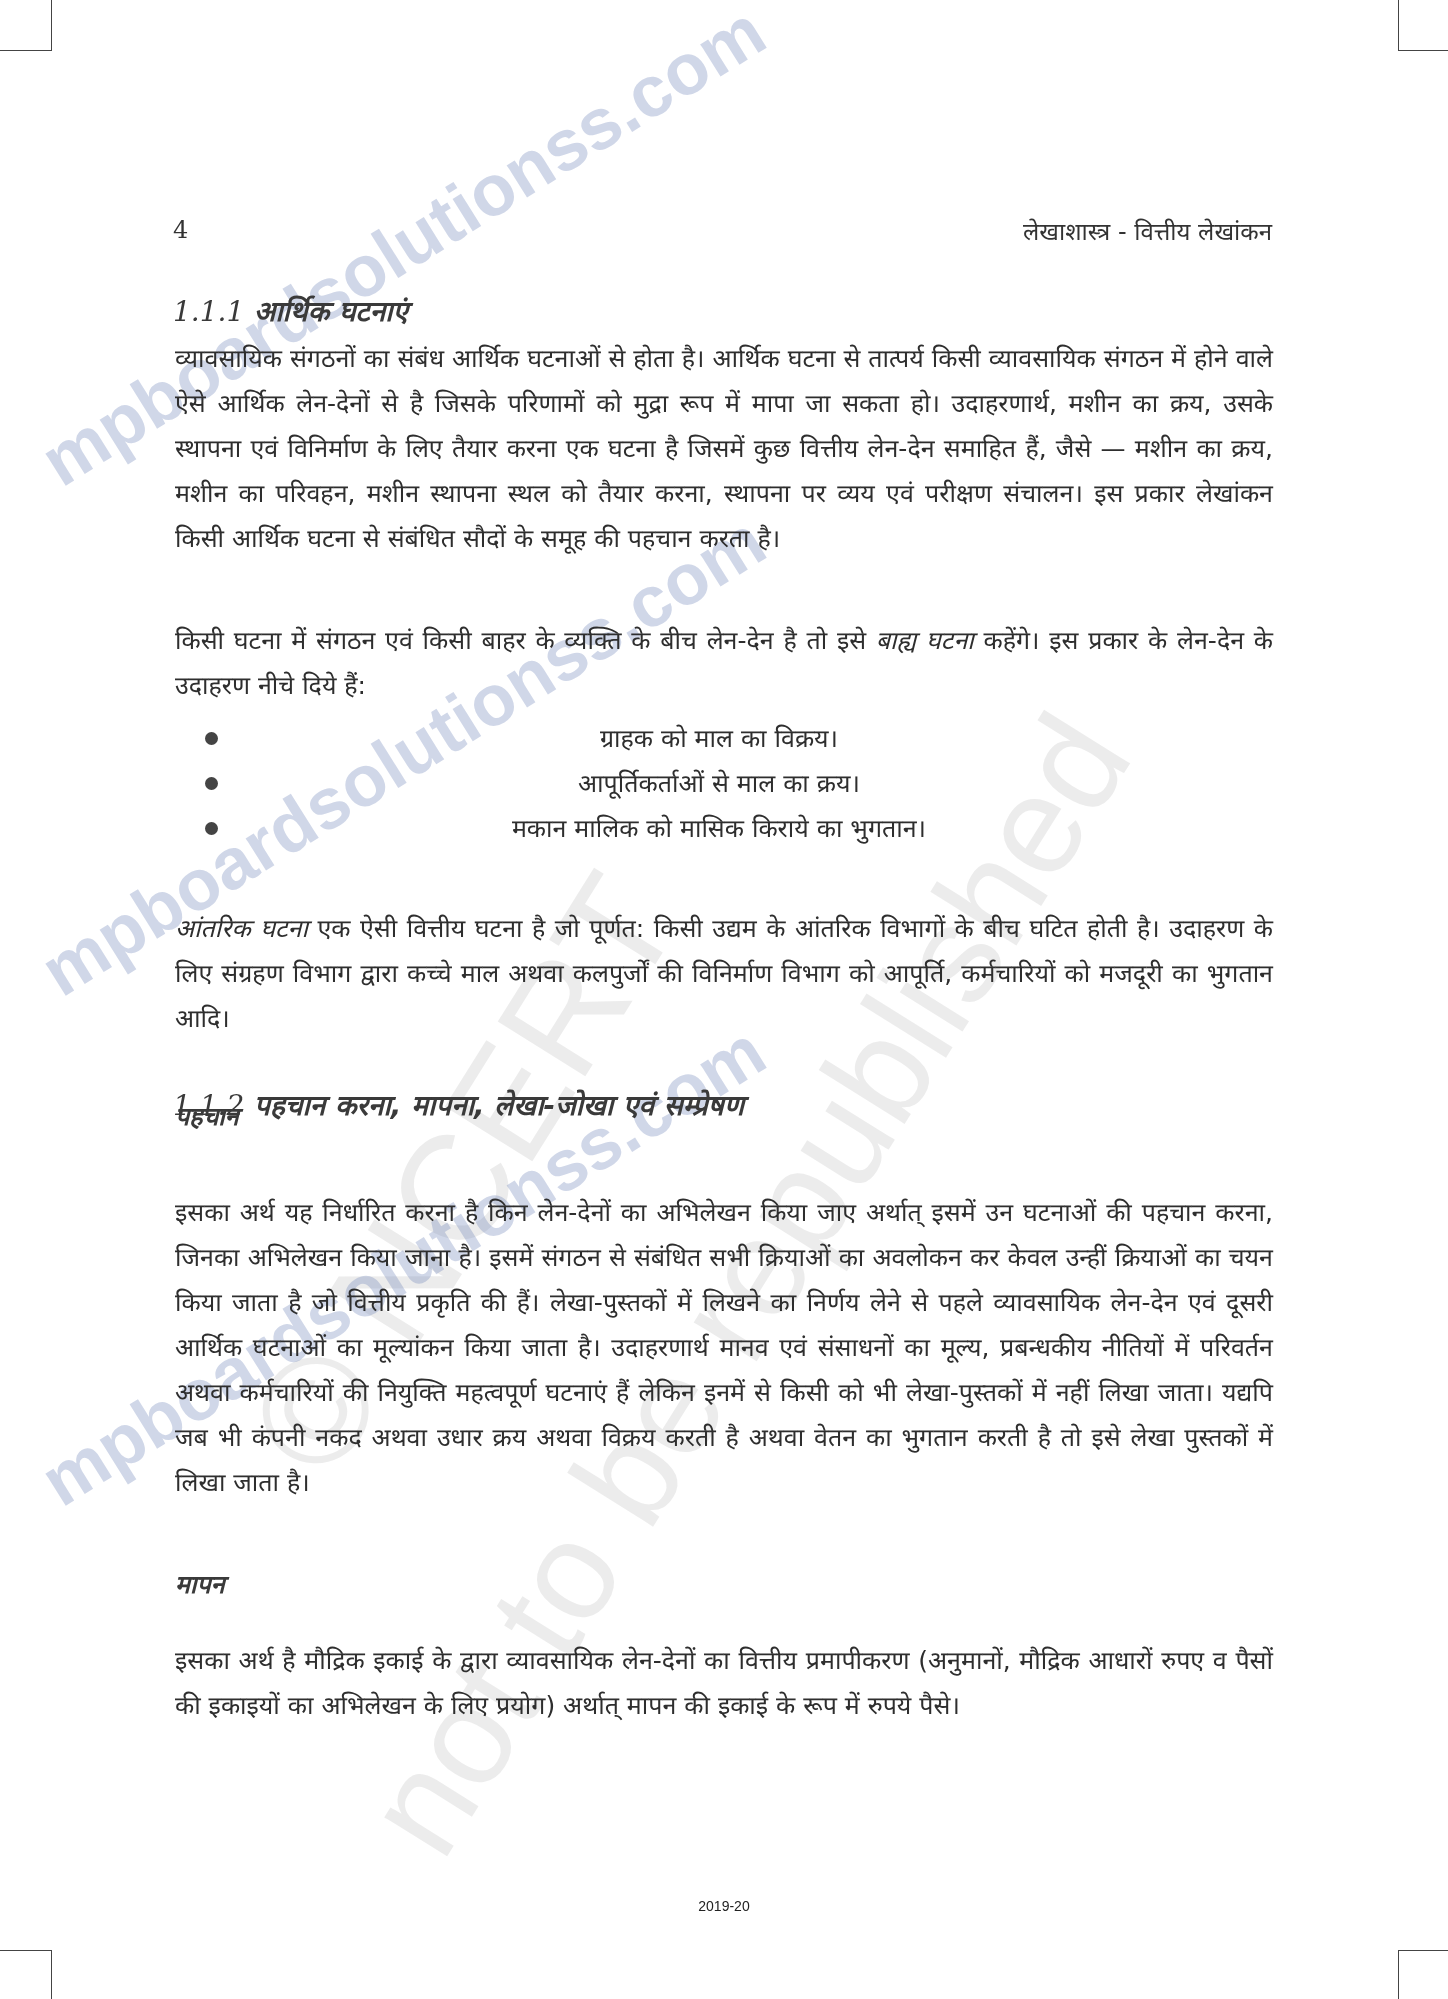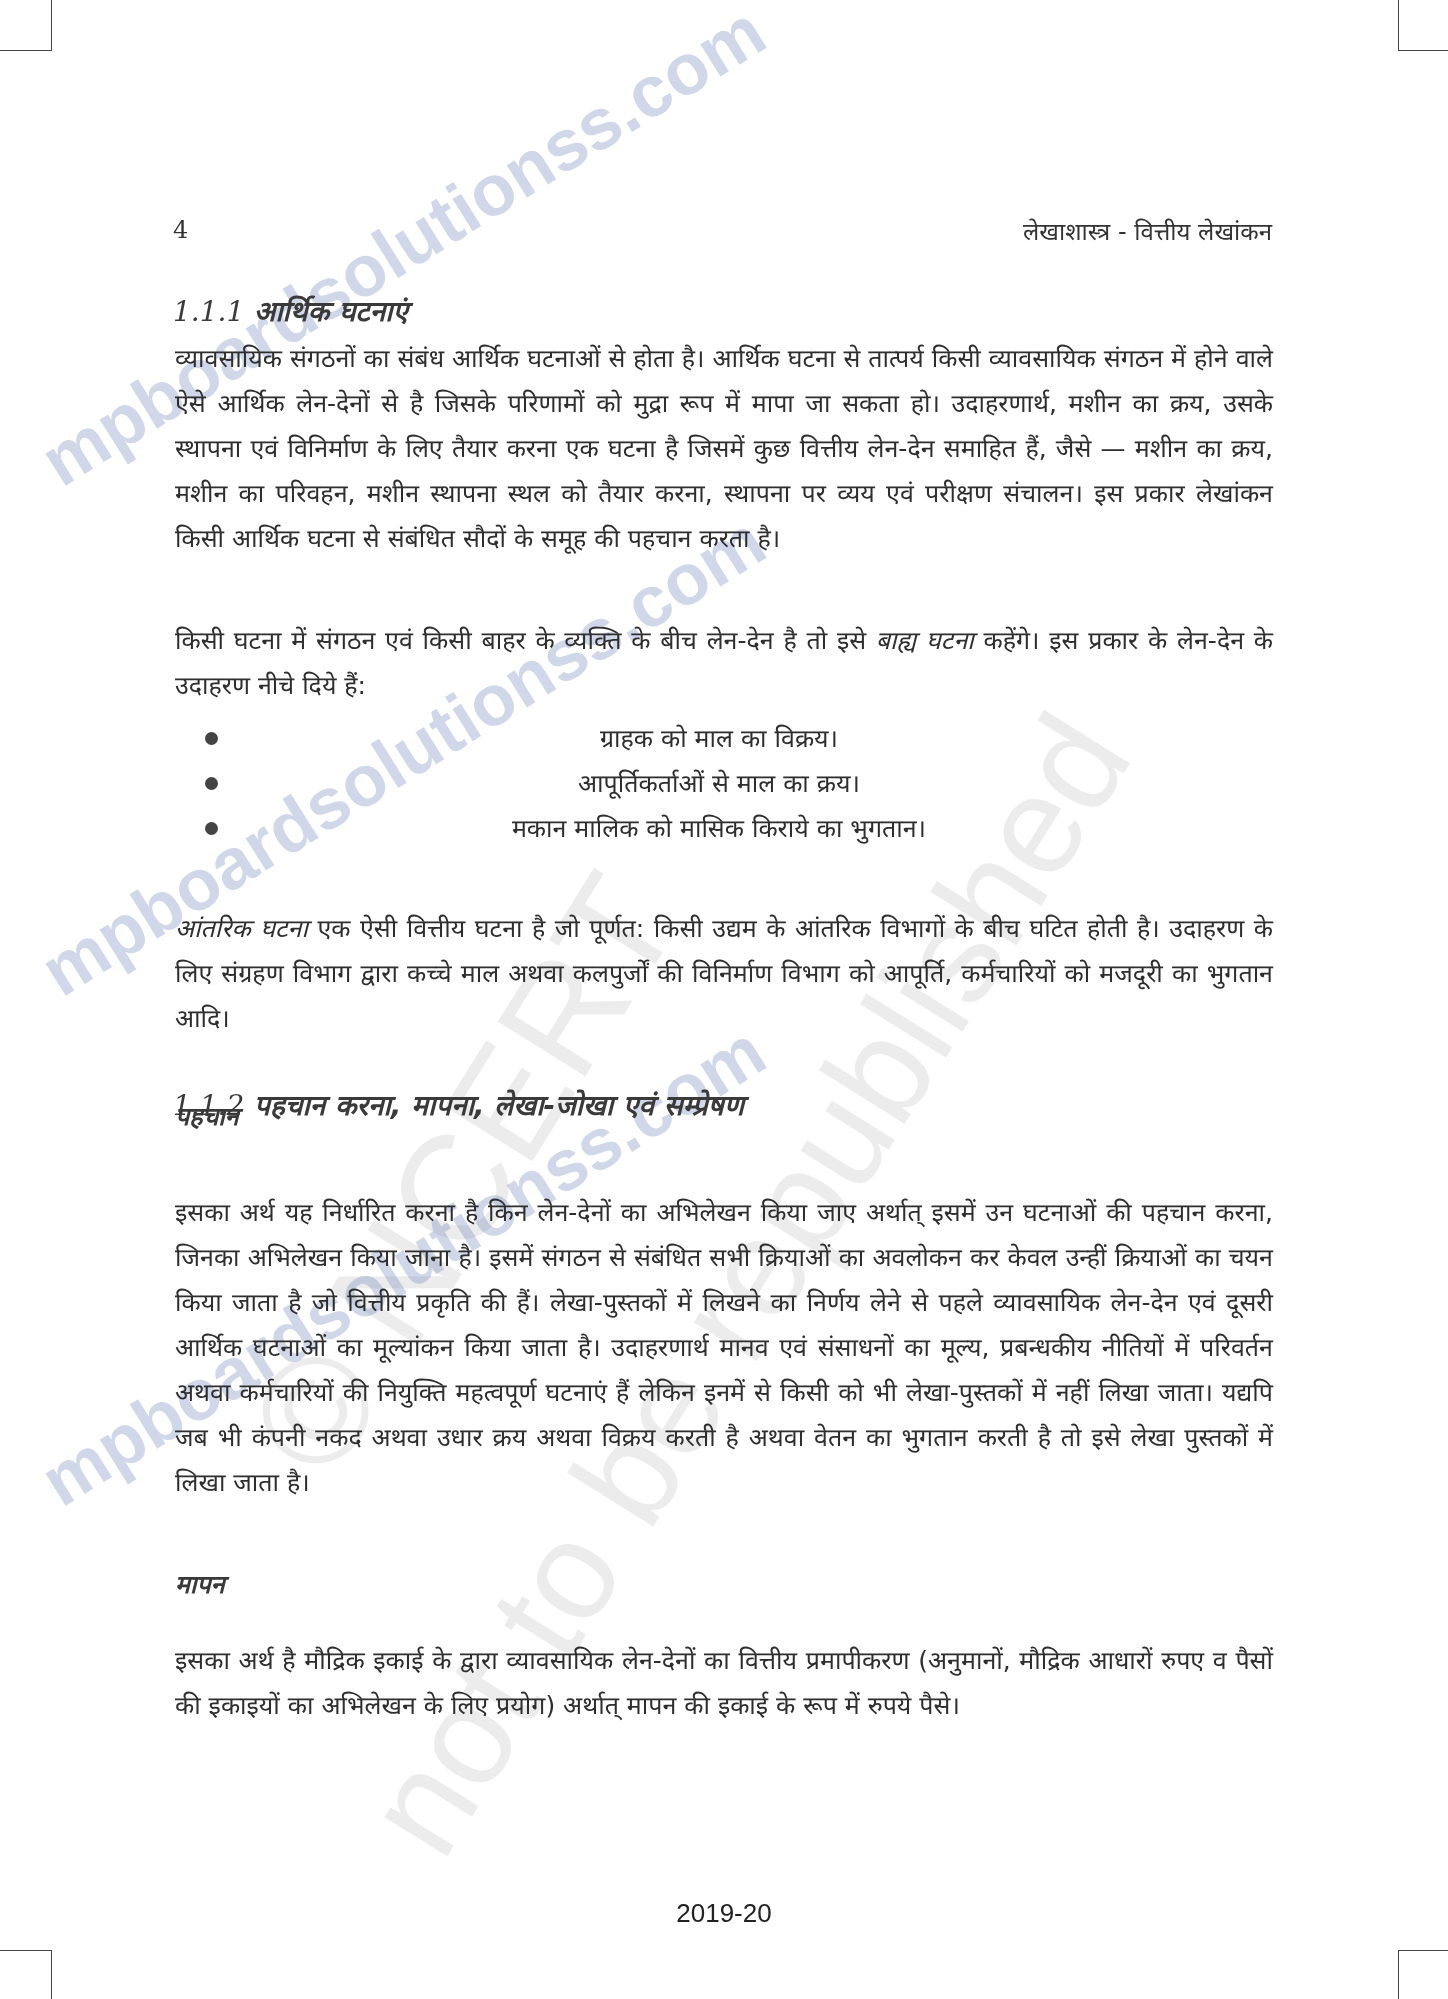--- a/index.html
+++ b/index.html
@@ -10,21 +10,21 @@
   .running-head { position: absolute; right: 176px; top: 214px; font-size: 24px; color: #333; text-align: right; }
   .heading { position: absolute; left: 173px; font-style: italic; font-weight: bold; font-size: 28px; color: #3a3a3a; margin-top: 11px; }
   .heading .num { font-family: "DejaVu Serif", serif; font-weight: normal; }
   .subhead { position: absolute; left: 175px; font-style: italic; font-weight: bold; font-size: 25px; color: #3a3a3a; }
   .para { position: absolute; left: 175px; width: 1098px; font-size: 25px; line-height: 45px;
           text-align: justify; text-align-last: left; color: #2e2e2e; margin: 0; }
   .para em { font-style: italic; }
   .bullets { position: absolute; left: 205px; width: 1000px; list-style: none; margin: 0; padding: 0; font-size: 25px; line-height: 45px; color: #2e2e2e; }
   .bullets li { position: relative; padding-left: 28px; }
   .bullets li .dot { position: absolute; left: 0; top: 16px; width: 13px; height: 13px; border-radius: 50%; background: #444; }
-  .footer-year { position: absolute; left: 0; width: 1448px; top: 1898px; text-align: center; font-family: "Liberation Sans", sans-serif; font-size: 26px; color: #222; }
+  .footer-year { position: absolute; left: 0; width: 1448px; top: 1898px; text-align: center; font-family: "Liberation Sans", sans-serif; font-size: 14px; color: #222; }
   .wm { position: absolute; font-family: "Liberation Sans", sans-serif; font-weight: bold; white-space: nowrap; pointer-events: none; transform-origin: left bottom; }
   .wm-blue { color: rgba(120,140,190,0.35); font-size: 72px; }
   .wm-gray { color: rgba(170,170,170,0.22); font-size: 150px; font-weight: normal; }
   .wm-gray2 { color: rgba(170,170,170,0.22); font-size: 140px; font-weight: normal; }
   .content { position: relative; z-index: 2; }
 </style>
 </head>
 <body>
 
 <div class="crop" style="left:51px; top:0; width:1px; height:50px;"></div>

